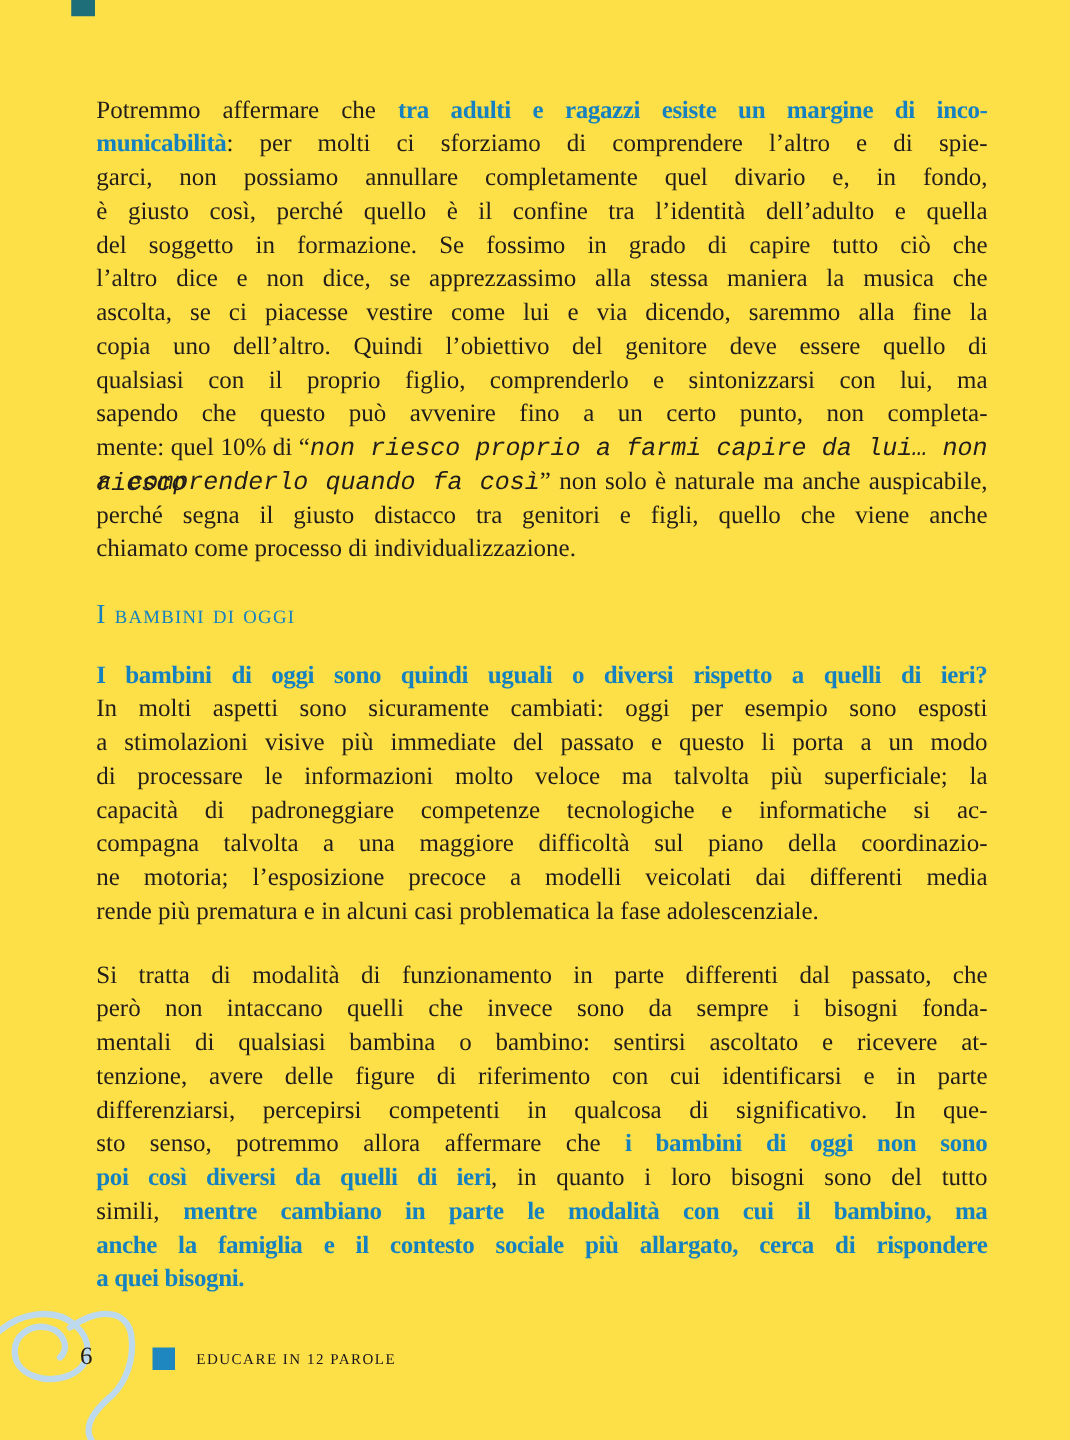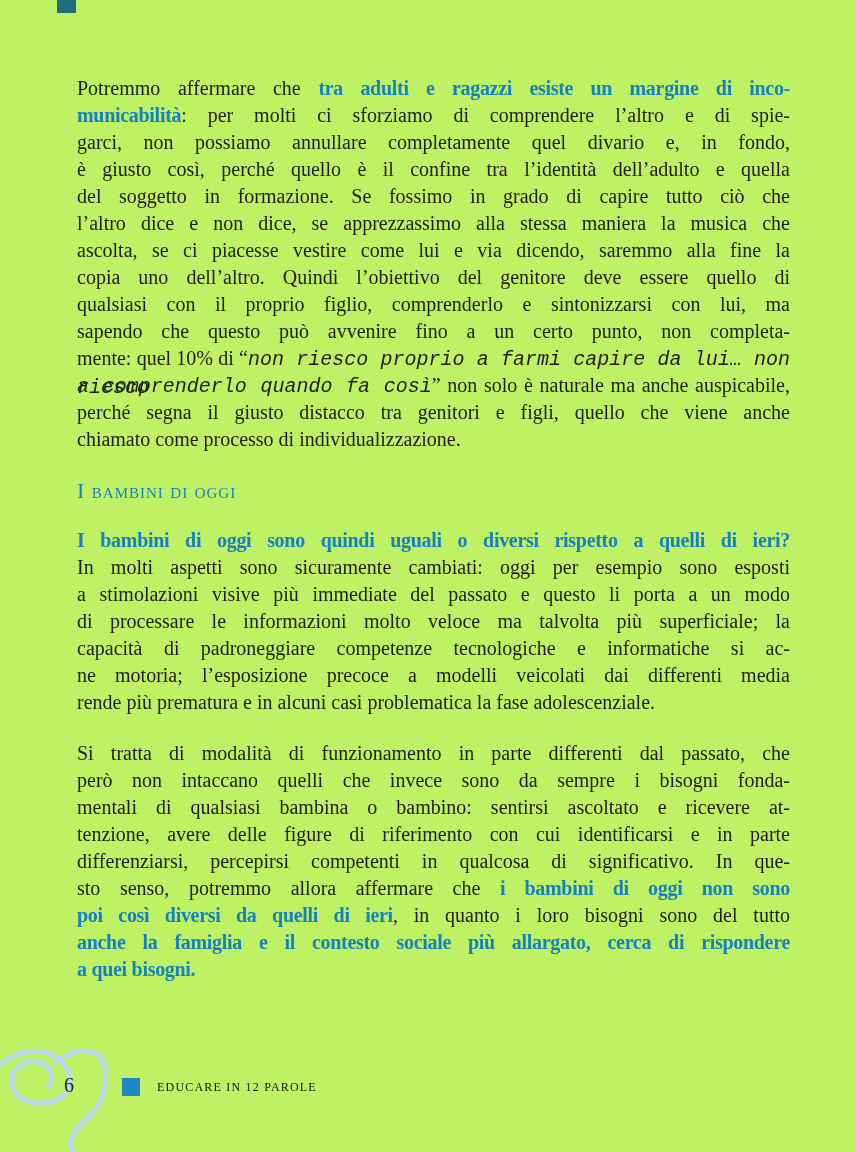--- a/index.html
+++ b/index.html
@@ -1,20 +1,20 @@
 <!DOCTYPE html>
 <html><head>
 <meta charset="utf-8">
 <style>
   html,body { margin:0; padding:0; }
   body {
     width:856px; height:1152px; position:relative; background:#ffffff;
     font-family:"Liberation Serif","DejaVu Serif",serif; overflow:hidden;
   }
-  .page { position:absolute; inset:0; background:#bef264; }
+  .page { position:absolute; inset:0; background:#fde047; }
 
   .edge-mark {
     position:absolute; left:57px; top:0; width:19px; height:13px;
     background:var(--teal,#1d6e79);
   }
 
   #body-text {
     position:absolute; left:77px; top:75px; width:713px;
     color:var(--body,#221d1b); font-size:20px;
   }
@@ -74,31 +74,33 @@
         <div class="line"><span class="seg-n">perché segna il giusto distacco tra genitori e figli, quello che viene anche</span></div>
         <div class="line last"><span class="seg-n">chiamato come processo di individualizzazione.</span></div>
       </div>
       <div class="section-heading">I bambini di oggi</div>
       <div class="para">
         <div class="line"><span class="seg-b">I bambini di oggi sono quindi uguali o diversi rispetto a quelli di ieri?</span></div>
         <div class="line"><span class="seg-n">In molti aspetti sono sicuramente cambiati: oggi per esempio sono esposti</span></div>
         <div class="line"><span class="seg-n">a stimolazioni visive più immediate del passato e questo li porta a un modo</span></div>
         <div class="line"><span class="seg-n">di processare le informazioni molto veloce ma talvolta più superficiale; la</span></div>
         <div class="line"><span class="seg-n">capacità di padroneggiare competenze tecnologiche e informatiche si ac-</span></div>
+        <div class="line"><span class="seg-n">compagna talvolta a una maggiore difficoltà sul piano della coordinazio-</span></div>
         <div class="line"><span class="seg-n">ne motoria; l’esposizione precoce a modelli veicolati dai differenti media</span></div>
         <div class="line last"><span class="seg-n">rende più prematura e in alcuni casi problematica la fase adolescenziale.</span></div>
       </div>
       <div class="para">
         <div class="line"><span class="seg-n">Si tratta di modalità di funzionamento in parte differenti dal passato, che</span></div>
         <div class="line"><span class="seg-n">però non intaccano quelli che invece sono da sempre i bisogni fonda-</span></div>
         <div class="line"><span class="seg-n">mentali di qualsiasi bambina o bambino: sentirsi ascoltato e ricevere at-</span></div>
         <div class="line"><span class="seg-n">tenzione, avere delle figure di riferimento con cui identificarsi e in parte</span></div>
         <div class="line"><span class="seg-n">differenziarsi, percepirsi competenti in qualcosa di significativo. In que-</span></div>
         <div class="line"><span class="seg-n">sto senso, potremmo allora affermare che </span><span class="seg-b">i bambini di oggi non sono</span></div>
         <div class="line"><span class="seg-b">poi così diversi da quelli di ieri</span><span class="seg-n">, in quanto i loro bisogni sono del tutto</span></div>
+        <div class="line"><span class="seg-n">simili, </span><span class="seg-b">mentre cambiano in parte le modalità con cui il bambino, ma</span></div>
         <div class="line"><span class="seg-b">anche la famiglia e il contesto sociale più allargato, cerca di rispondere</span></div>
         <div class="line last"><span class="seg-b">a quei bisogni.</span></div>
       </div>
     </div>
 
   <svg class="ribbon-svg" viewBox="0 0 140 124" aria-hidden="true">
     <path d="M -8,44 C 14,20 44,18 60,32 C 74,44 74,64 56,72 C 36,80 14,72 12,56 C 10,41 24,31 38,34 C 51,37 56,50 48,58"></path>
     <path d="M 56,34 C 82,16 102,22 105,40 C 108,60 100,78 90,88 C 78,98 72,106 71,114 C 70,120 73,125 77,129"></path>
   </svg>
 

